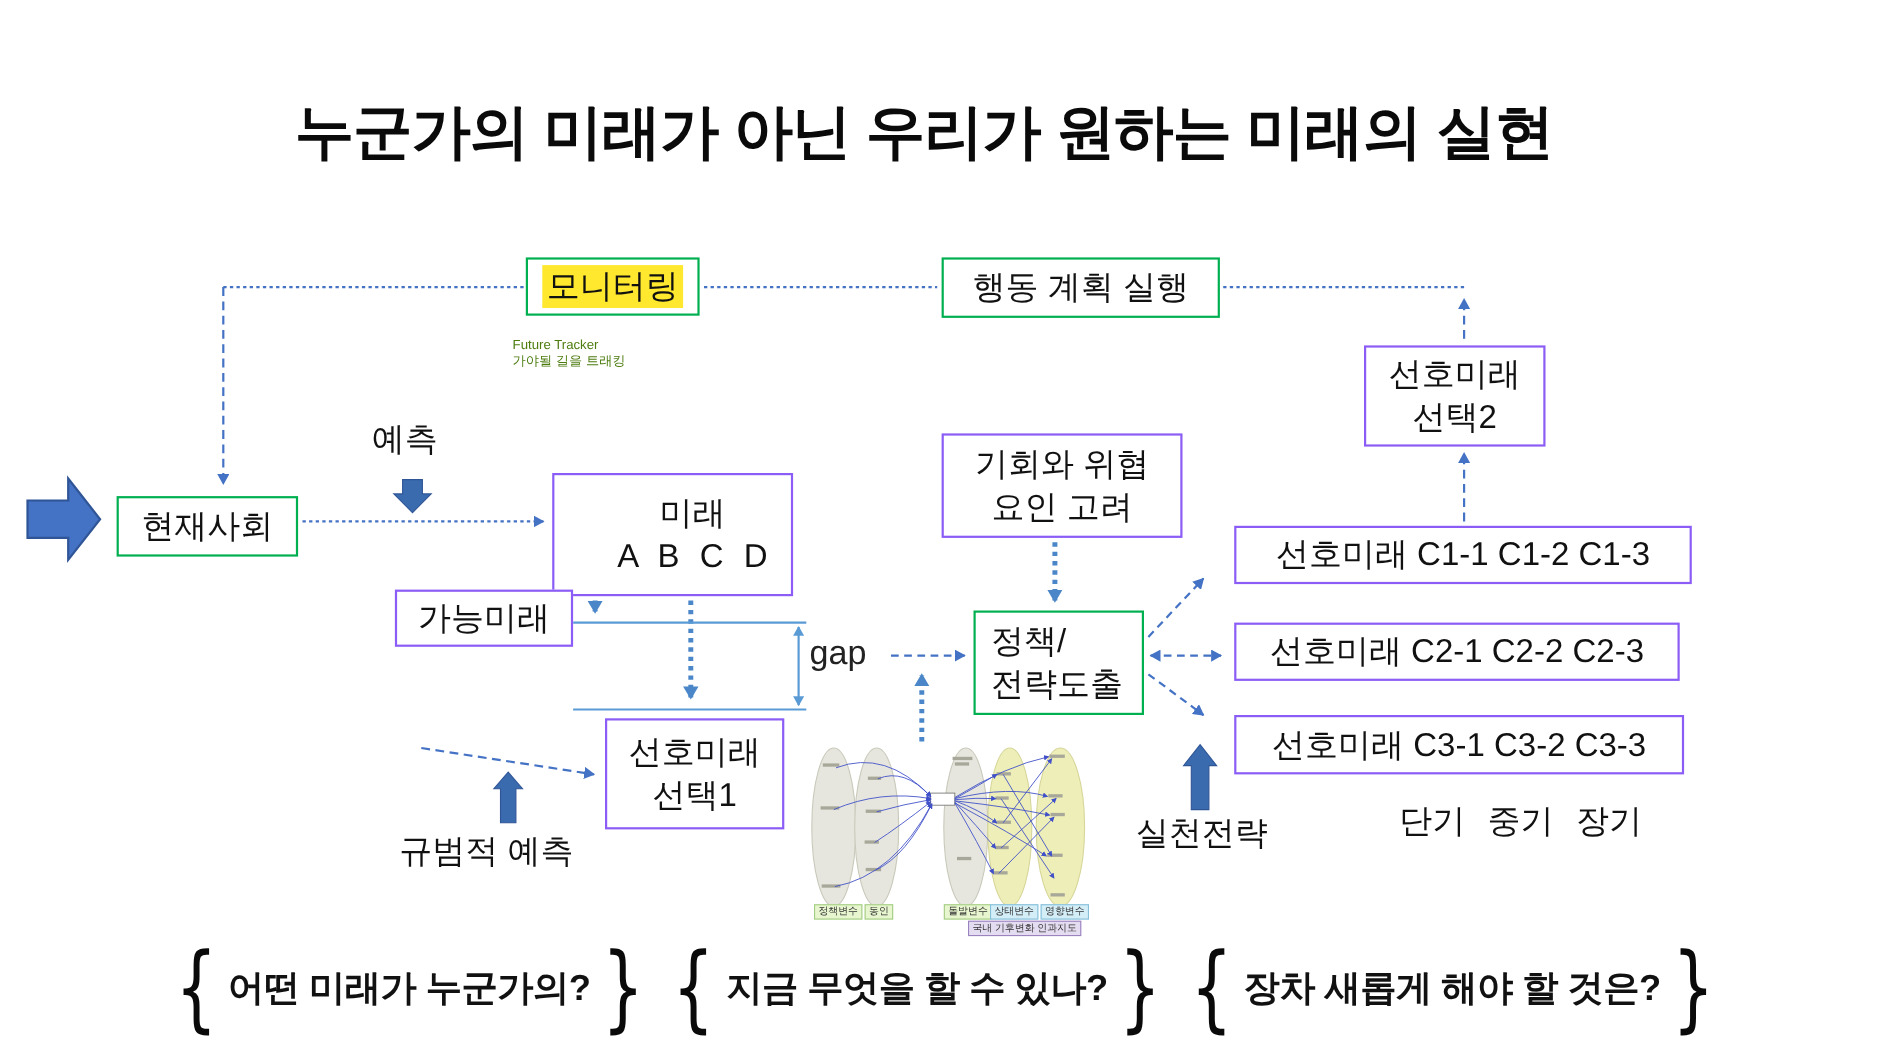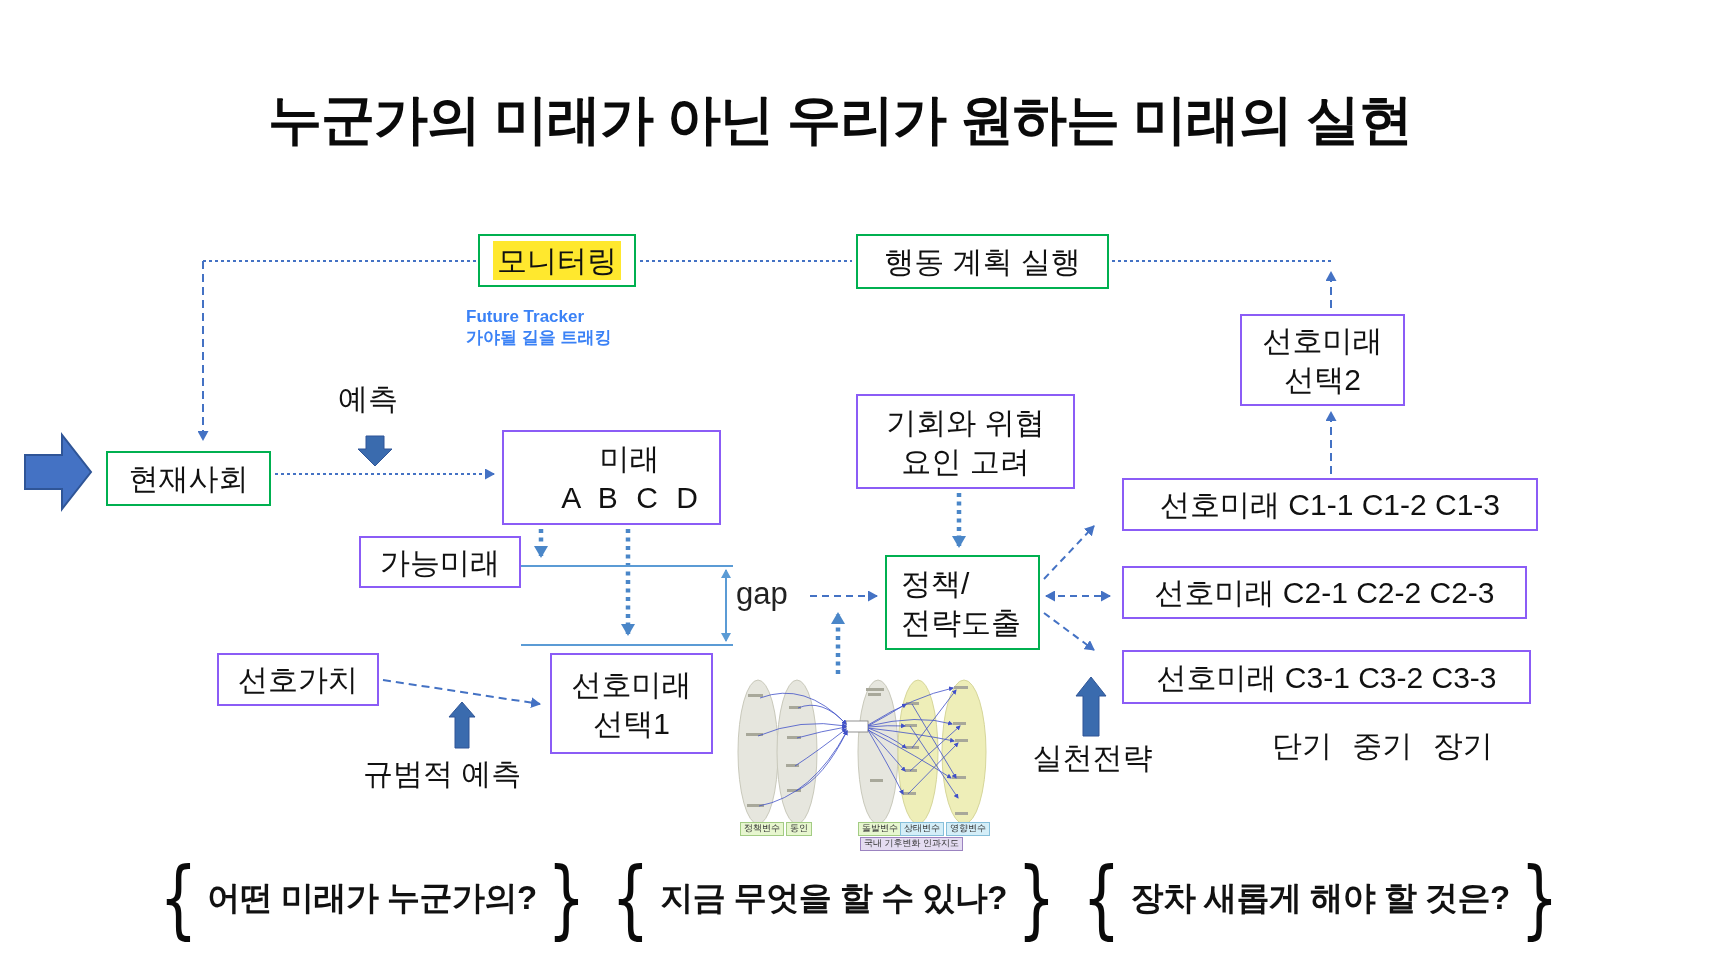--- a/index.html
+++ b/index.html
@@ -7,21 +7,21 @@
          font-family:"Liberation Sans","DejaVu Sans",sans-serif;color:#111;margin-top:36px;}
   .title{position:absolute;left:0;top:48px;width:1680px;text-align:center;
          font-size:54px;font-weight:700;letter-spacing:-1px;color:#0a0a0a;}
   .layer{position:absolute;left:0;top:0;pointer-events:none;}
   .box{position:absolute;display:flex;flex-direction:column;align-items:center;justify-content:center;
        background:#fff;font-size:30px;line-height:1.3;text-align:left;box-sizing:border-box;}
   .green{border:2px solid #00B050;}
   .purple{border:2px solid #8b5cf6;}
   .hl{background:#FFE82E;padding:0 4px;}
   .lbl{position:absolute;font-size:30px;color:#111;white-space:nowrap;}
-  .tracker{position:absolute;left:466px;top:270px;font-size:17px;line-height:1.25;color:#3b82f6;font-weight:bold;}
+  .tracker{position:absolute;left:466px;top:270px;font-size:12px;line-height:1.25;color:#4d7c0f;}
   .leftpad{align-items:flex-start;padding-left:14px;text-align:center;}
   .chip{position:absolute;font-size:9px;line-height:1.1;padding:1px 3px;border:1px solid;white-space:nowrap;color:#333;}
   .chip.g{background:#e7f6cf;border-color:#a3cc84;}
   .chip.c{background:#d4eef8;border-color:#86bfda;}
   .chip.p{background:#e4dcf1;border-color:#9b83c0;}
   .questions{position:absolute;left:0;top:826px;width:1717px;display:flex;justify-content:center;
              align-items:center;gap:10px;}
   .q{display:flex;align-items:center;}
   .brace{font-size:86px;font-weight:400;line-height:0.85;transform:scaleX(0.7);color:#0a0a0a;
          font-family:"DejaVu Sans",sans-serif;}
@@ -150,34 +150,31 @@
     <div>Future Tracker</div>
     <div>가야될 길을 트래킹</div>
   </div>
 
   <div class="lbl" style="left:338px;top:343px;">예측</div>
 
   <div class="box green" style="left:106px;top:415px;width:165px;height:55px;">
     <span>현재사회</span>
   </div>
 
-  <div class="box purple" style="left:502px;top:394px;width:219px;height:95px;padding-left:36px;">
+  <div class="box purple" style="left:502px;top:394px;width:219px;height:112px;padding-left:36px;">
     <span>미래</span>
     <span style="word-spacing:10px;">A  B  C  D</span>
   </div>
 
   <div class="box purple" style="left:359px;top:500px;width:162px;height:52px;">
     <span>가능미래</span>
   </div>
 
   <div class="lbl" style="left:736px;top:540px;font-size:31px;color:#222;">gap</div>
 
-  <div class="box purple" style="left:217px;top:617px;width:162px;height:53px;">
-    <span>선호가치</span>
-  </div>
 
   <div class="box purple" style="left:550px;top:617px;width:163px;height:101px;">
     <span>선호미래</span>
     <span>선택1</span>
   </div>
 
   <div class="lbl" style="left:363px;top:718px;">규범적 예측</div>
 
   <div class="box purple" style="left:856px;top:358px;width:219px;height:95px;">
     <span>기회와 위협</span>
@@ -208,21 +205,21 @@
 
   <div class="lbl" style="left:1000px;top:703px;width:185px;text-align:center;white-space:normal;line-height:1.25;">
     <div>실천전략</div>
   </div>
 
   <div class="chip g" style="left:740px;top:786px;">정책변수</div>
   <div class="chip g" style="left:786px;top:786px;">동인</div>
   <div class="chip g" style="left:858px;top:786px;">돌발변수</div>
   <div class="chip c" style="left:900px;top:786px;">상태변수</div>
   <div class="chip c" style="left:946px;top:786px;">영향변수</div>
-  <div class="chip p" style="left:860px;top:801px;">국내 기후변화 인과지도</div>
+  <div class="chip p" style="left:880px;top:801px;">국내 기후변화 인과지도</div>
 
   <div class="questions">
     <div class="q">
       <span class="brace">{</span>
       <span class="qtext">어떤 미래가 누군가의?</span>
       <span class="brace">}</span>
     </div>
     <div class="q">
       <span class="brace">{</span>
       <span class="qtext">지금 무엇을 할 수 있나?</span>

